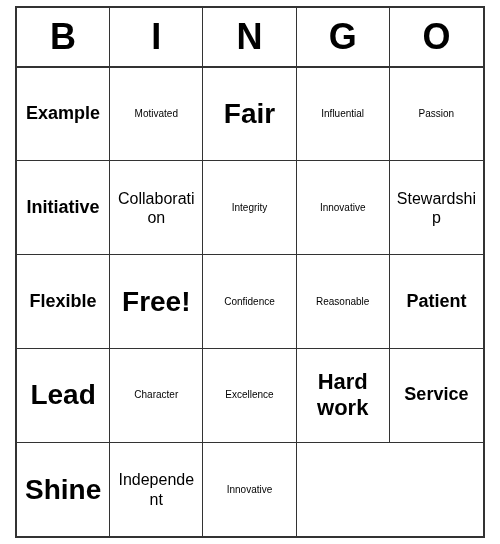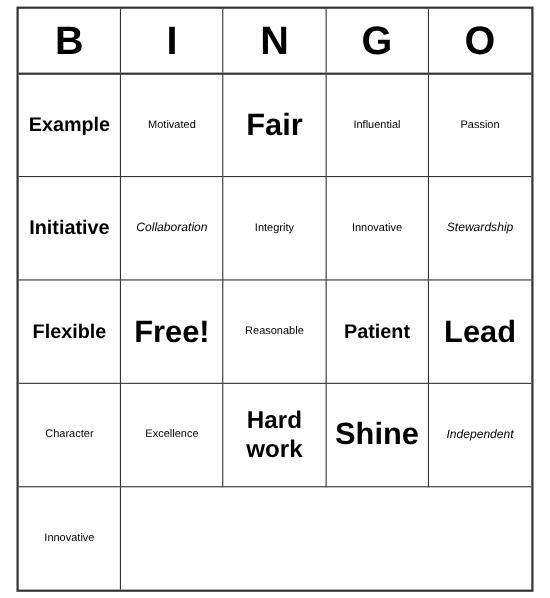--- a/index.html
+++ b/index.html
@@ -64,22 +64,21 @@
     .cell-text.xlarge {
       font-size: 22px;
       font-weight: bold;
       text-align: center;
     }
     .cell-text.medium {
       font-size: 18px;
       font-weight: bold;
     }
     .cell-text.small {
-      font-size: 11px;
-      font-style: italic;
+      font-size: 16px;
     }
   </style>
 </head>
 <body>
 
 <div class="bingo-card">
   <div class="bingo-header">
   <div class="header-cell">B</div>
       <div class="header-cell">I</div>
       <div class="header-cell">N</div>
@@ -117,38 +116,44 @@
       <div class="bingo-cell">
         <span class="cell-text small">Stewardship</span>
       </div>
       <div class="bingo-cell">
         <span class="cell-text medium">Flexible</span>
       </div>
       <div class="bingo-cell">
         <span class="cell-text large">Free!</span>
       </div>
       <div class="bingo-cell">
+        <span class="cell-text">Confidence</span>
+      </div>
+      <div class="bingo-cell">
         <span class="cell-text">Reasonable</span>
       </div>
       <div class="bingo-cell">
         <span class="cell-text medium">Patient</span>
       </div>
       <div class="bingo-cell">
         <span class="cell-text large">Lead</span>
       </div>
       <div class="bingo-cell">
         <span class="cell-text">Character</span>
       </div>
       <div class="bingo-cell">
         <span class="cell-text">Excellence</span>
       </div>
       <div class="bingo-cell">
         <span class="cell-text xlarge">Hard work</span>
       </div>
       <div class="bingo-cell">
+        <span class="cell-text medium">Service</span>
+      </div>
+      <div class="bingo-cell">
         <span class="cell-text large">Shine</span>
       </div>
       <div class="bingo-cell">
         <span class="cell-text small">Independent</span>
       </div>
       <div class="bingo-cell">
         <span class="cell-text">Innovative</span>
       </div>
     </div>
 </div>

